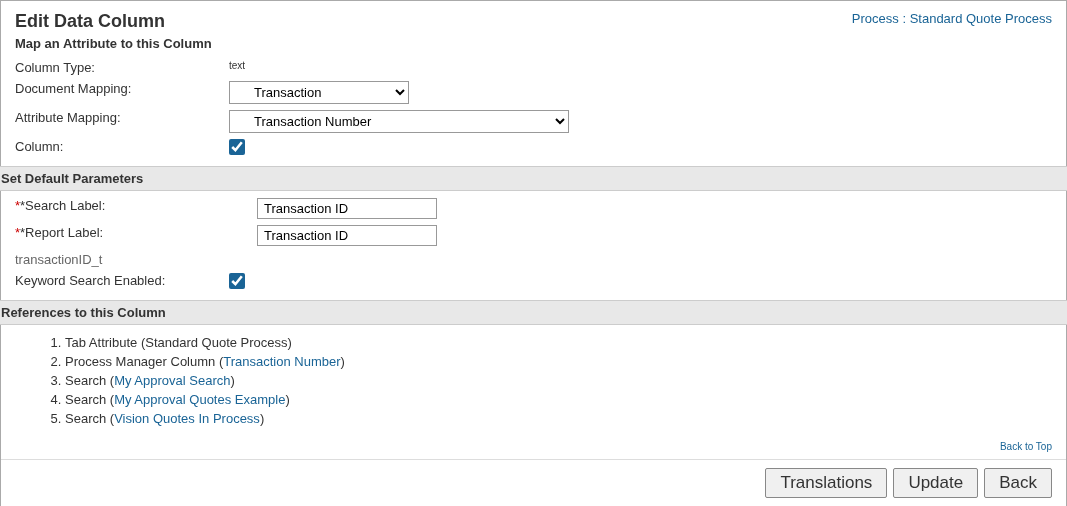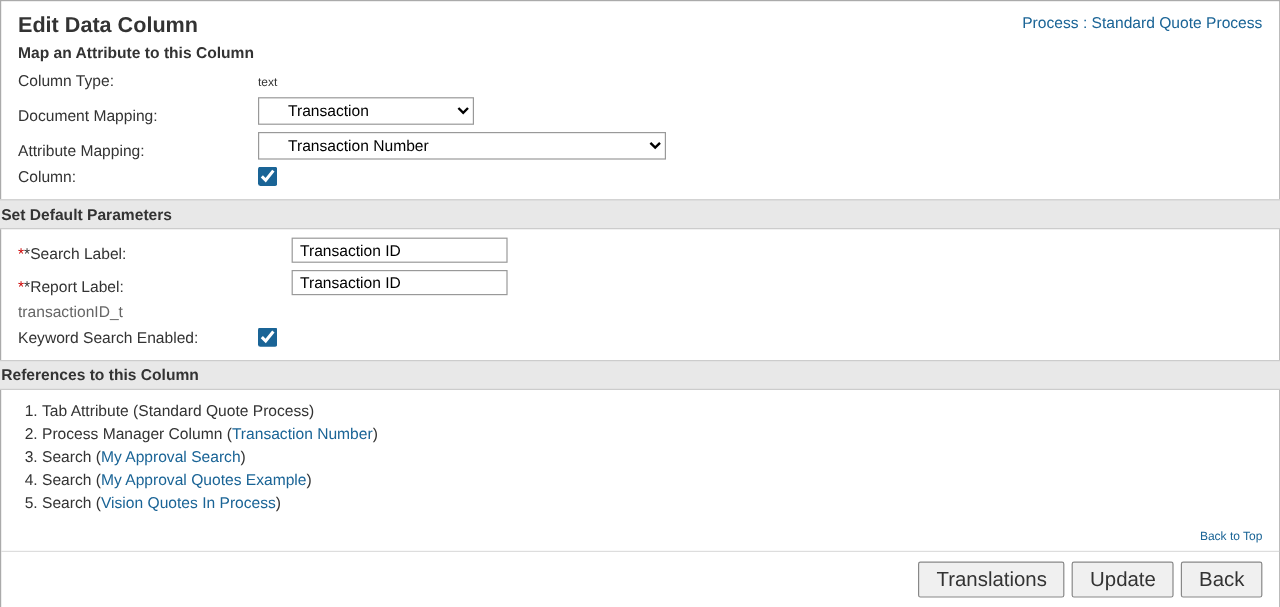--- a/index.html
+++ b/index.html
@@ -38,22 +38,23 @@
     .subtitle {
       padding: 0 14px 6px 14px;
       font-weight: bold;
       font-size: 13px;
     }
     .main-content {
       padding: 0 14px;
     }
     .field-row {
       display: flex;
-      align-items: flex-end;
+      align-items: flex-start;
       padding: 3px 0;
+      gap: 14px;
     }
     .field-label {
       width: 200px;
       color: #333;
       font-size: 13px;
       flex-shrink: 0;
     }
     .field-value {
       font-size: 10px;
       color: #333;
@@ -101,20 +102,21 @@
     .references-section {
       margin-top: 2px;
     }
     .references-list {
       padding: 4px 0 4px 20px;
     }
     .references-list li {
       padding: 2px 0;
       font-size: 13px;
       list-style: decimal;
+      margin-left: 30px;
     }
     .ref-link {
       color: #1a6496;
       cursor: pointer;
       text-decoration: none;
     }
     .ref-text {
       color: #333;
     }
     .back-to-top {

